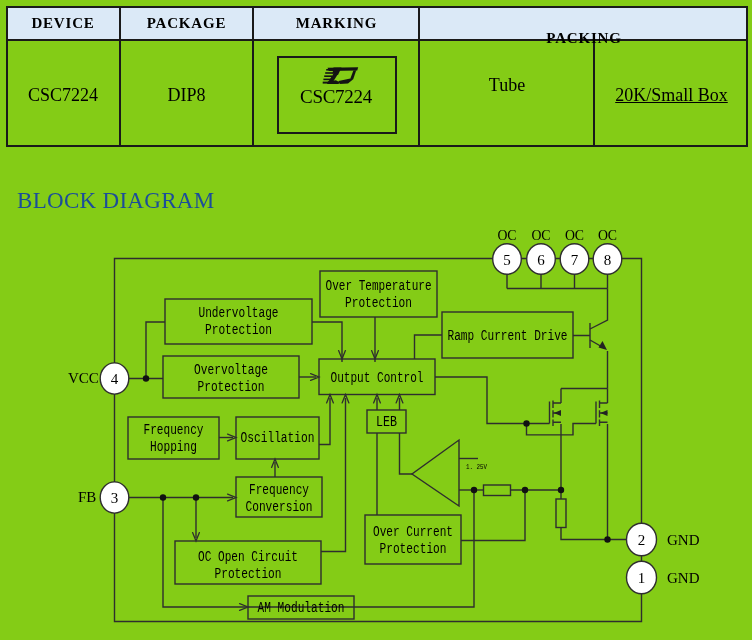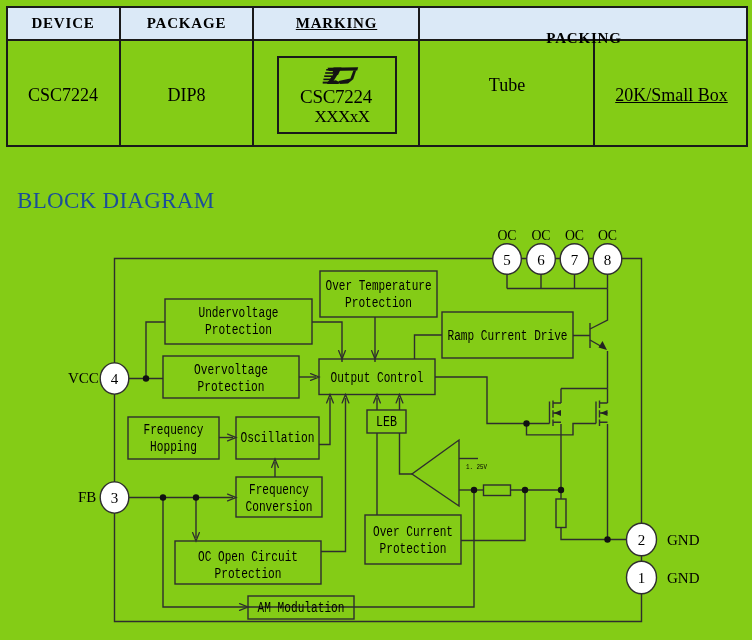--- a/index.html
+++ b/index.html
@@ -21,31 +21,30 @@
 
   <div class="abs blk" style="left:119px;top:6px;width:2px;height:141px;"></div>
   <div class="abs blk" style="left:252px;top:6px;width:2px;height:141px;"></div>
   <div class="abs blk" style="left:418px;top:6px;width:2px;height:141px;"></div>
   <div class="abs blk" style="left:593px;top:39px;width:2px;height:108px;"></div>
 
   <div class="abs blk" style="left:6px;top:39px;width:742px;height:2px;"></div>
 
   <div class="abs hdrtxt" style="left:6px;top:15px;width:114px;">DEVICE</div>
   <div class="abs hdrtxt" style="left:120px;top:15px;width:133px;">PACKAGE</div>
-  <div class="abs hdrtxt" style="left:254px;top:15px;width:165px;text-decoration:underline;">MARKING</div>
+  <div class="abs hdrtxt" style="left:254px;top:15px;width:165px;">MARKING</div>
   <div class="abs hdrtxt" style="left:420px;top:30px;width:328px;">PACKING</div>
 
   <div class="abs celltxt" style="left:6px;top:85px;width:114px;">CSC7224</div>
   <div class="abs celltxt" style="left:120px;top:85px;width:133px;">DIP8</div>
   <div class="abs celltxt" style="left:420px;top:75px;width:174px;">Tube</div>
   <div class="abs celltxt" style="left:595px;top:85px;width:153px;text-decoration:underline;">20K/Small Box</div>
 
   <div class="abs" style="left:277px;top:56px;width:116px;height:74px;border:2px solid #1a1a1a;"></div>
   <div class="abs" style="left:278px;top:86px;width:116px;text-align:center;font-size:19px;letter-spacing:-0.3px;">CSC7224</div>
-  <div class="abs" style="left:284px;top:107px;width:116px;text-align:center;font-size:17px;letter-spacing:-0.5px;">XXXxX</div>
 
   <svg class="abs" style="left:322px;top:66px;" width="38" height="19" viewBox="0 0 38 19">
     <g fill="#131313" stroke="none">
       <polygon points="5.5,1.8 36.2,1.3 35.2,4.6 6.8,5.0"></polygon>
       <polygon points="34.2,4.3 31.2,13.3 28.3,12.8 31.4,4.5"></polygon>
       <polygon points="31.2,13.3 28.3,12.6 16.6,15.0 17.6,18.0 26.0,17.6"></polygon>
       <polygon points="11.5,1.6 19.5,1.6 16.0,9.0 10.5,7.5"></polygon>
       <polygon points="16.0,8.0 12.0,6.8 6.4,15.6 10.4,16.8"></polygon>
       <polygon points="6.0,15.2 14.0,14.2 17.4,16.4 16.2,18.0 5.0,18.0"></polygon>
       <rect x="4.2" y="3.0" width="7.8" height="1.6"></rect>

